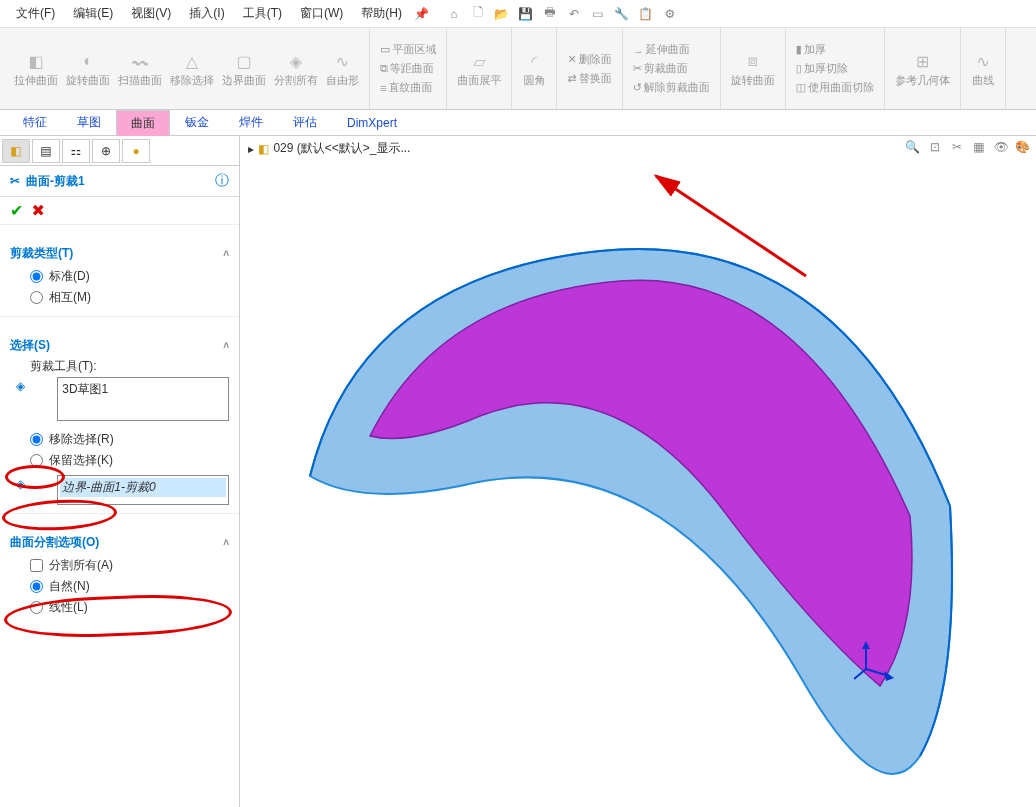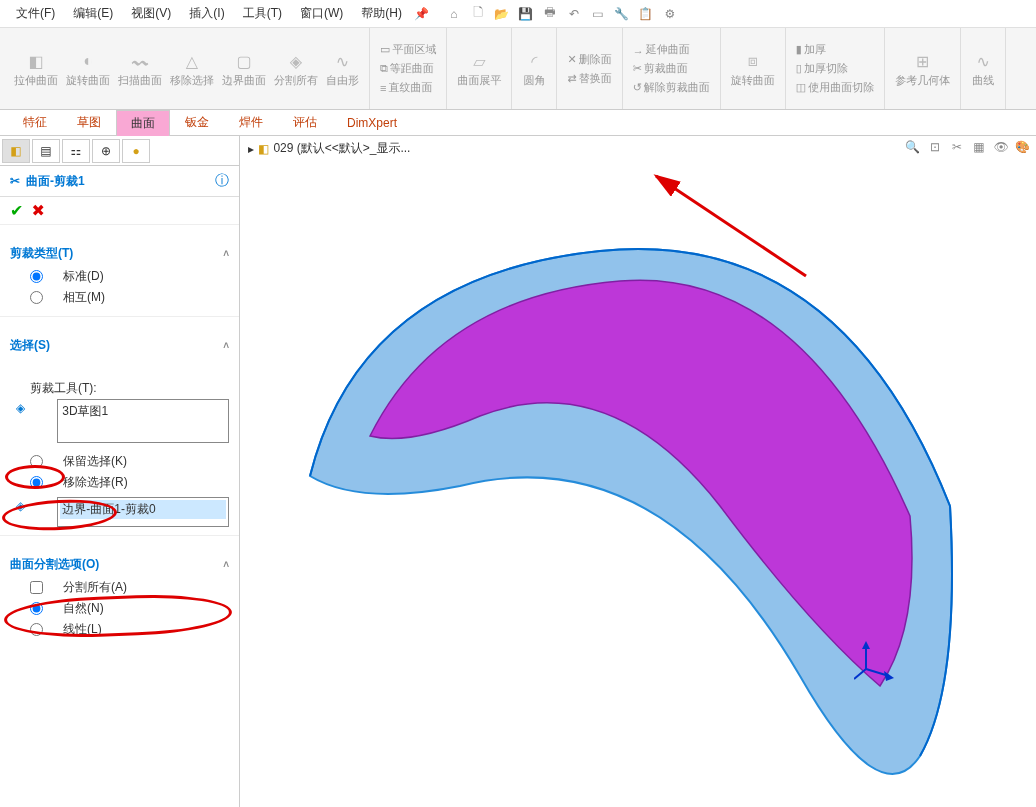--- a/index.html
+++ b/index.html
@@ -15,46 +15,46 @@
 .top-icon { width: 20px; height: 20px; display: flex; align-items: center; justify-content: center; color: #888; cursor: pointer; }
 
 .ribbon { height: 82px; background: #f5f5f5; border-bottom: 1px solid #ccc; display: flex; align-items: center; padding: 0 4px; }
 .ribbon-group { display: flex; flex-direction: column; align-items: center; justify-content: center; padding: 2px 6px; border-right: 1px solid #ddd; height: 100%; }
 .ribbon-btn { display: flex; flex-direction: column; align-items: center; color: #999; font-size: 11px; padding: 2px 4px; cursor: pointer; }
 .ribbon-btn-icon { width: 24px; height: 24px; display: flex; align-items: center; justify-content: center; color: #bbb; font-size: 16px; }
 .ribbon-row { display: flex; align-items: center; gap: 2px; color: #999; font-size: 11px; padding: 1px 4px; white-space: nowrap; }
 .ribbon-stack { display: flex; flex-direction: column; gap: 2px; }
 
 .tabs { height: 26px; display: flex; align-items: center; background: #fff; border-bottom: 1px solid #ccc; padding-left: 8px; }
-.tab { padding: 4px 14px; color: #c2410c; cursor: pointer; border: 1px solid transparent; }
+.tab { padding: 4px 14px; color: #1d4ed8; cursor: pointer; border: 1px solid transparent; }
 .tab.active { background: #f9a8d4; border: 1px solid #ccc; border-bottom: 1px solid #fff; color: #333; margin-bottom: -1px; }
 
 .main { display: flex; height: calc(807px - 28px - 82px - 26px); position: relative; }
 .side-panel { width: 240px; background: #fff; border-right: 1px solid #ccc; display: flex; flex-direction: column; }
 .panel-tabs { height: 30px; display: flex; align-items: center; border-bottom: 1px solid #ccc; padding: 0 2px; gap: 2px;}
 .panel-tab { width: 28px; height: 24px; border: 1px solid #ccc; background: #fff; display: flex; align-items: center; justify-content: center; cursor: pointer; }
 .panel-tab.active { background: #e0e0e0; }
 
 .feature-header { display: flex; align-items: center; justify-content: space-between; padding: 6px 10px; border-bottom: 1px solid #ddd; }
 .feature-title { color: #0078d4; font-weight: bold; display: flex; align-items: center; gap: 6px; }
 .help-icon { color: #0078d4; font-size: 14px; cursor: pointer; }
 
 .ok-cancel { display: flex; align-items: center; gap: 8px; padding: 4px 10px; }
 .check { color: #00aa00; font-size: 16px; cursor: pointer; }
 .cross { color: #dd0000; font-size: 16px; cursor: pointer; }
 
 .section { padding: 16px 10px 8px 10px; border-top: 1px solid #eee; }
 .section-header { display: flex; align-items: center; justify-content: space-between; color: #0078d4; font-weight: bold; padding: 4px 0; cursor: pointer; }
 .chevron { color: #888; font-size: 10px; }
-.radio-row, .check-row { display: flex; align-items: center; gap: 20px; padding: 2px 0 2px 20px; }
+.radio-row, .check-row { display: flex; align-items: center; gap: 6px; padding: 2px 0 2px 20px; }
 .radio-row input, .check-row input { margin: 0; }
-.field-label { padding-left: 20px; padding-bottom: 2px; margin-top: 22px; }
+.field-label { padding-left: 20px; padding-bottom: 2px; }
 .listbox { margin-left: 28px; width: 180px; height: 44px; border: 1px solid #888; background: #fff; font-size: 12px; padding: 2px; }
 .listbox-item { padding: 1px 2px; }
-.listbox.sel .listbox-item { background: #cce8ff; }
+.listbox.sel .listbox-item { background: #cce8ff; font-style: italic; }
 
 .annotation { position: absolute; border: 3px solid #d00; border-radius: 50%/50%; pointer-events: none; }
 .ann1 { left: 5px; top: 329px; width: 60px; height: 24px; }
 .ann2 { left: 2px; top: 364px; width: 115px; height: 30px; transform: rotate(-3deg); }
 .ann3 { left: 4px; top: 460px; width: 228px; height: 40px; border-radius: 50%/60%; transform: rotate(-2deg);}
 
 .viewport { flex: 1; background: #fff; position: relative; }
 .breadcrumb { position: absolute; top: 4px; left: 8px; display: flex; align-items: center; gap: 4px; font-size: 12px; color: #333; }
 .arrow { position: absolute; top: 30px; right: 220px; pointer-events: none; }
 .view-icons { position: absolute; top: 2px; right: 4px; display: flex; gap: 4px; }
@@ -282,26 +282,26 @@
       </div>
       <div class="field-label">剪裁工具(T):</div>
       <div style="display:flex;align-items:flex-start;gap:4px;padding-left:6px;">
         <span style="color:#0078d4;margin-top:2px;">◈</span>
         <div class="listbox">
           <div class="listbox-item">3D草图1</div>
         </div>
       </div>
       <div style="height:8px;"></div>
       <div class="radio-row">
+        <input type="radio" name="selmode" checked="" style="">
+        <span>移除选择(R)</span>
+      </div>
+      <div class="radio-row">
         <input type="radio" name="selmode" style="">
         <span>保留选择(K)</span>
-      </div>
-      <div class="radio-row">
-        <input type="radio" name="selmode" checked="" style="">
-        <span>移除选择(R)</span>
       </div>
       <div style="display:flex;align-items:flex-start;gap:4px;padding-left:6px;margin-top:4px;">
         <span style="color:#0078d4;margin-top:2px;">◈</span>
         <div class="listbox sel" style="height:30px;">
           <div class="listbox-item">边界-曲面1-剪裁0</div>
         </div>
       </div>
     </div>
 
     <div class="section">

